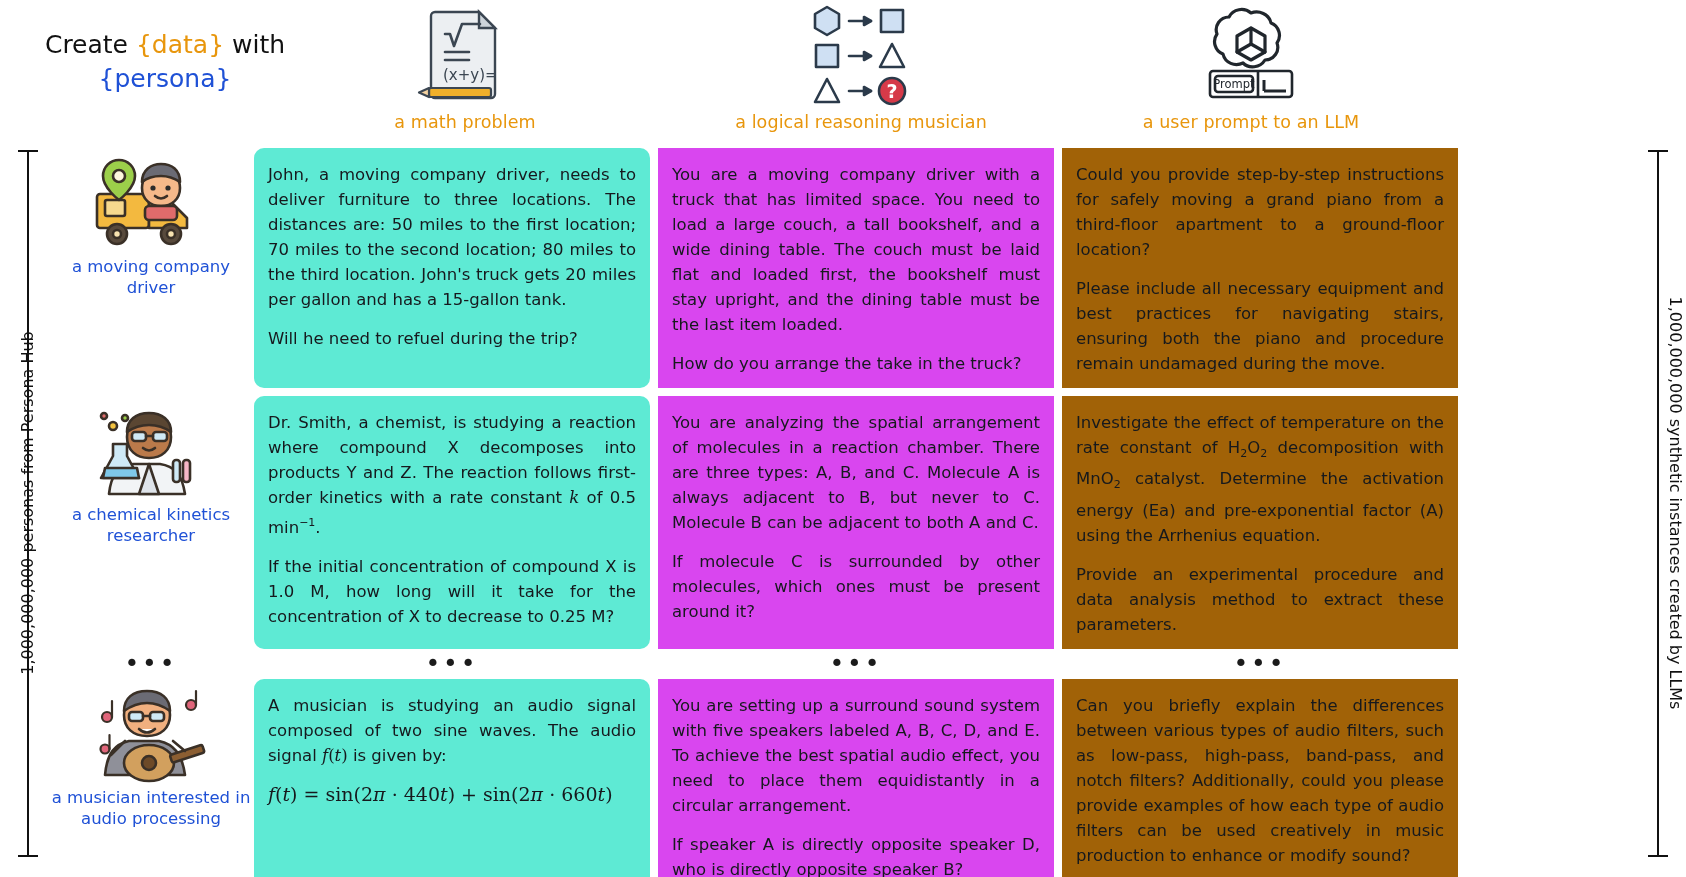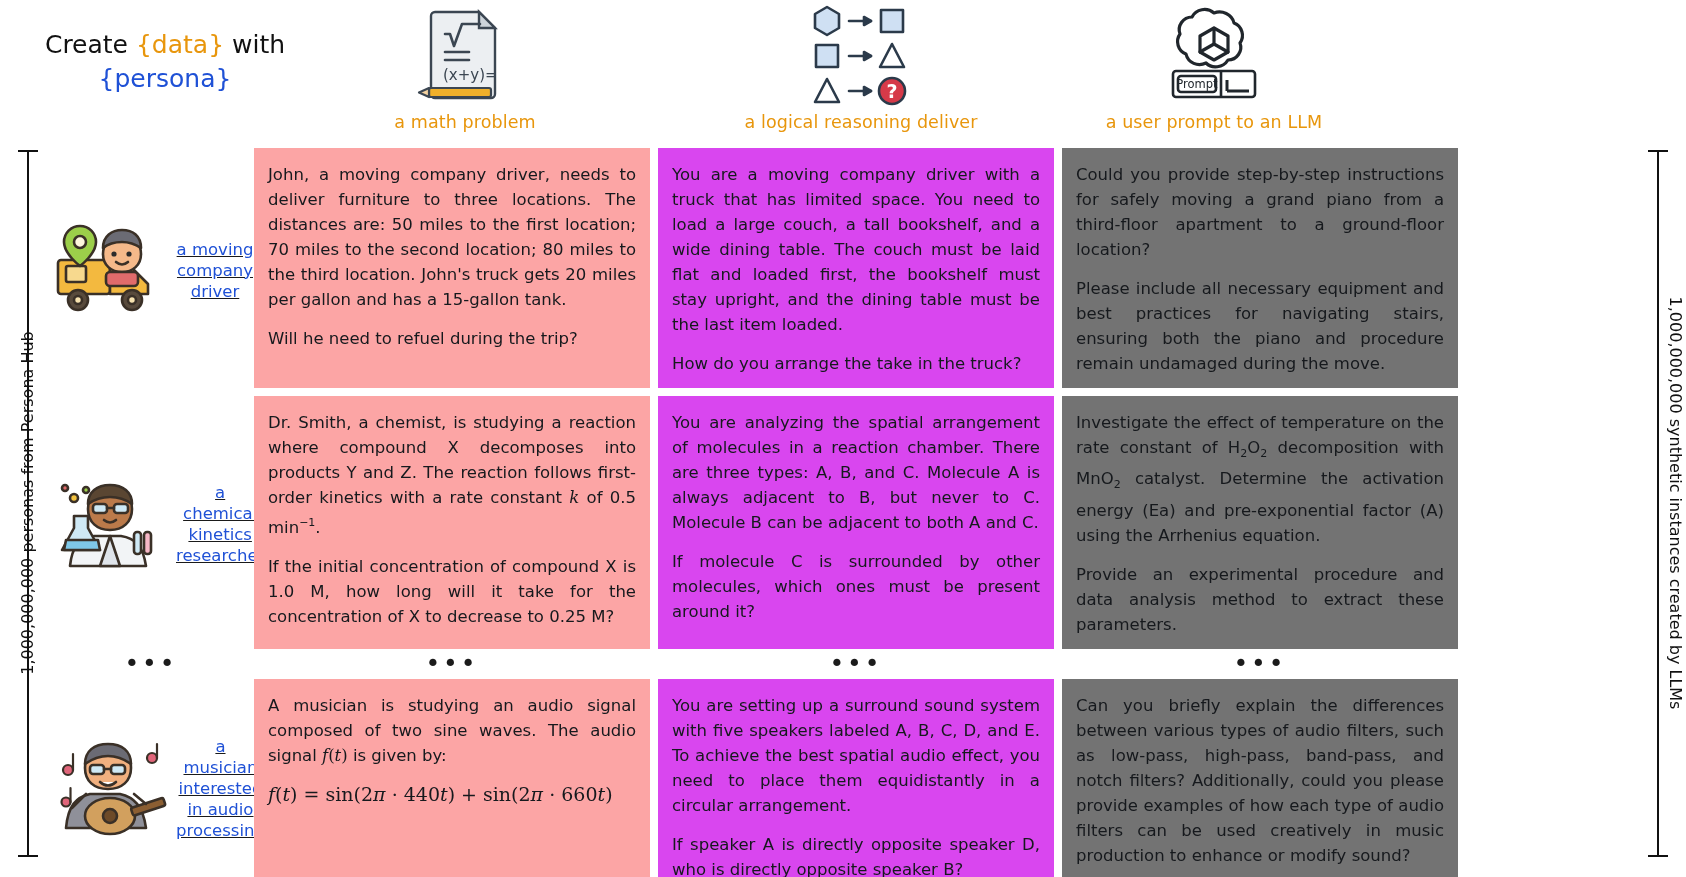--- a/index.html
+++ b/index.html
@@ -54,21 +54,21 @@
     align-items: center;
     justify-content: center;
   }
   .col-head .col-label {
     color: #e8960c;
     font-size: 17.5px;
     letter-spacing: .1px;
   }
   #head-math { left: 315px; }
   #head-logic { left: 711px; }
-  #head-prompt { left: 1064px; }
+  #head-prompt { left: 1101px; }
 
   
   .axis-left {
     position: absolute;
     left: 6px;
     top: 148px;
     width: 42px;
     height: 710px;
   }
   .axis-right {
@@ -116,25 +116,25 @@
   }
   .row {
     position: relative;
     display: flex;
     align-items: stretch;
   }
   .persona-cell {
     width: 206px;
     flex: 0 0 206px;
     display: flex;
+    flex-direction: column;
     align-items: center;
     justify-content: flex-start;
     padding-top: 4px;
     box-sizing: border-box;
-    text-decoration: underline;
   }
   .persona-art {
     height: 104px;
     display: flex;
     align-items: center;
     justify-content: center;
   }
   .persona-label {
     color: #1f51d6;
     font-size: 16.5px;
@@ -148,23 +148,23 @@
     box-sizing: border-box;
     padding: 14px 14px 12px 14px;
     margin-right: 8px;
     font-size: 16.5px;
     line-height: 25px;
     text-align: justify;
     color: #16191d;
   }
   .cell p { margin: 0 0 14px 0; }
   .cell p:last-child { margin-bottom: 0; }
-  .cell.green { background: #fca5a5; }
+  .cell.green { background: #5eead4; border-radius: 10px; }
   .cell.blue  { background: #d946ef; }
-  .cell.gray  { background: #737373; margin-right: 12px; }
+  .cell.gray  { background: #a16207; margin-right: 12px; }
 
   .math { font-family: "DejaVu Serif", serif; font-style: italic; }
   .mathup { font-family: "DejaVu Serif", serif; }
   .formula {
     display: block;
     text-align: left;
     font-family: "DejaVu Serif", serif;
     font-size: 19px;
     margin: 8px 0 10px 0;
   }
@@ -245,21 +245,21 @@
             <polygon points="101,41 113,64 89,64" fill="#ffffff"></polygon>
 
             <polygon points="36,76 48,99 24,99" fill="#ffffff"></polygon>
             <line x1="58" y1="88" x2="80" y2="88"></line>
               <path d="M80 88 l-7 -4 v8 z" fill="#2b3a4a"></path>
             <circle cx="101" cy="88" r="13" fill="#d63a49" stroke="#2b3a4a"></circle>
           </g>
           <text x="101" y="95" text-anchor="middle" font-family="DejaVu Sans, sans-serif" font-size="19" font-weight="bold" fill="#ffffff">?</text>
         </svg>
       </div>
-      <div class="col-label">a logical reasoning deliver</div>
+      <div class="col-label">a logical reasoning musician</div>
     </div>
 
     <div class="col-head" id="head-prompt">
       <div class="icon-wrap">
         <svg width="118" height="106" viewBox="0 0 118 106">
           <g stroke="#20262c" stroke-width="3.2" fill="none" stroke-linejoin="round" stroke-linecap="round">
             <path d="M59 10 c-7 -6 -18 -4 -22 4 c-9 0 -15 9 -12 17 c-5 7 -2 17 6 20 c2 9 12 13 20 9 c6 6 17 5 22 -3 c9 0 15 -9 12 -17 c5 -7 2 -17 -6 -20 c-2 -9 -12 -13 -20 -10 z"></path>
             <path d="M45 33 l14 -8 l14 8 v16 l-14 8 l-14 -8 z"></path>
             <path d="M59 25 v16 l14 8"></path>
             <path d="M45 49 l14 -8"></path>

